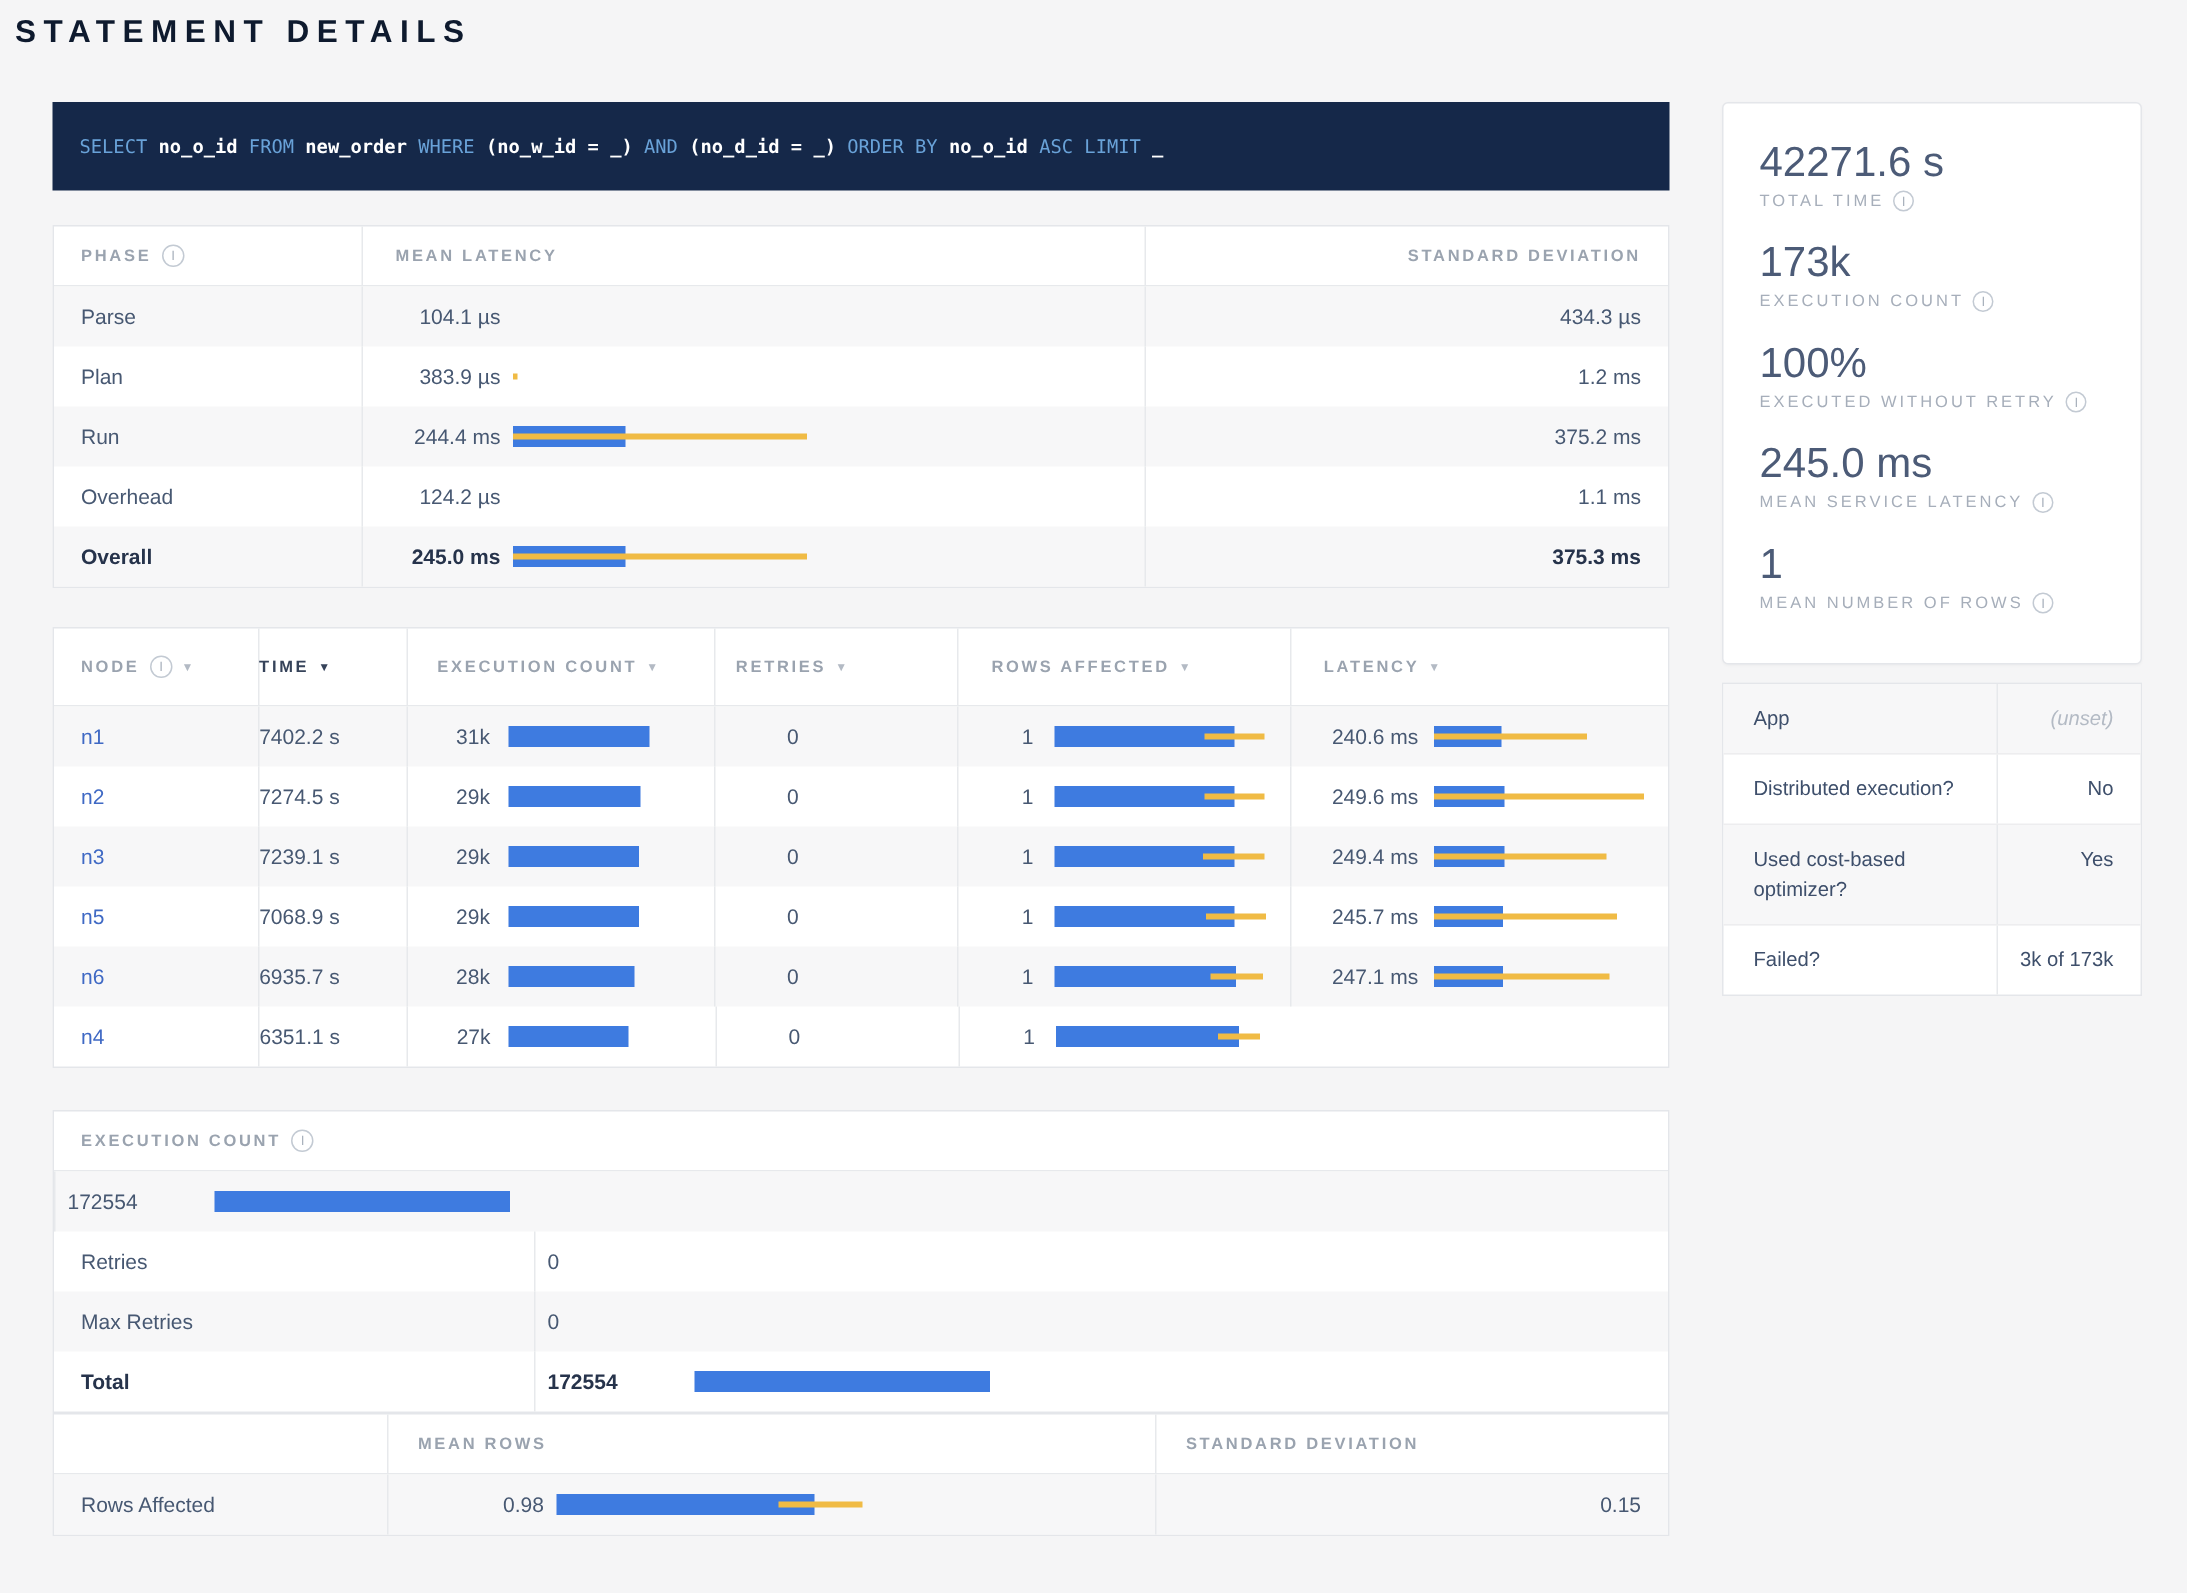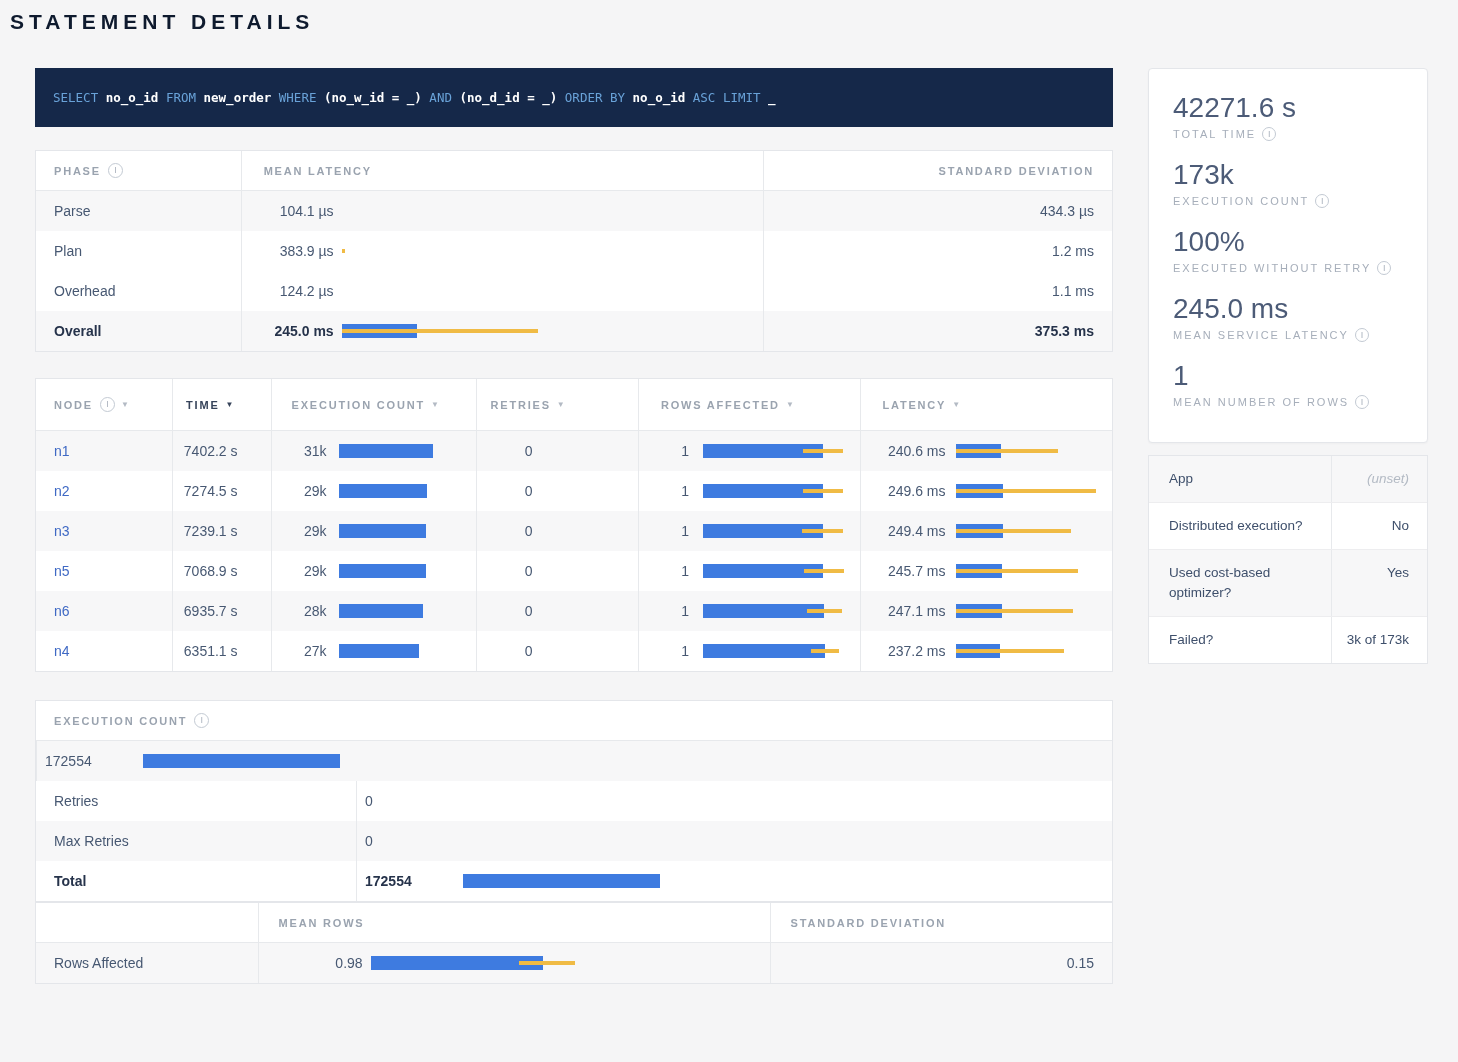--- a/index.html
+++ b/index.html
@@ -38,21 +38,21 @@
   
   .phase-c1 { width:205px; padding-left:18px; }
   .phase-c2 { width:523px; padding-left:22px; }
   .phase-c3 { width:350px; justify-content:flex-end; padding-right:18px; }
   .num-box-70 { display:inline-block; width:70px; text-align:right; margin-right:8px; flex:none; }
 
   
   .nodes { margin-top:26px; }
   .nodes .t-head { height:52px; }
   .n-c1 { width:136px; padding-left:18px; }
-  .n-c2 { width:99px; justify-content:center; padding-right:22px; }
+  .n-c2 { width:99px; justify-content:flex-start; padding-right:22px; }
   .n-c3 { width:206px; padding-left:12px; }
   .n-c4 { width:162px; justify-content:center; padding-right:58px; }
   .n-c5 { width:222px; padding-left:12px; }
   .n-c6 { width:253px; padding-left:12px; }
   .num-box-43 { display:inline-block; width:43px; text-align:right; margin-right:12px; flex:none; }
   .num-box-38 { display:inline-block; width:38px; text-align:right; margin-right:14px; flex:none; }
   .num-box-73 { display:inline-block; width:73px; text-align:right; margin-right:10px; flex:none; }
   a.node-link { color:#3f69c4; text-decoration:none; }
   .sort { font-size:8px; margin-left:6px; color:#b3bac4; }
   .t-head .hdr-dark { color:#36435a; }
@@ -132,20 +132,31 @@
           <div class="cell phase-c1">Plan</div>
           <div class="cell phase-c2 vsep">
               <span class="num-box-70">383.9 µs</span>
               <span class="bar">
                 <i class="b" style="width: 0px;"></i>
                 <i class="y" style="width: 3px; left: 0px;"></i>
               </span>
             </div>
           <div class="cell phase-c3 vsep">1.2 ms</div>
         </div>
+        <div class="t-row alt">
+          <div class="cell phase-c1">Run</div>
+          <div class="cell phase-c2 vsep">
+              <span class="num-box-70">244.4 ms</span>
+              <span class="bar">
+                <i class="b" style="width: 75px;"></i>
+                <i class="y" style="width: 196px; left: 0px;"></i>
+              </span>
+            </div>
+          <div class="cell phase-c3 vsep">375.2 ms</div>
+        </div>
         <div class="t-row">
           <div class="cell phase-c1">Overhead</div>
           <div class="cell phase-c2 vsep">
               <span class="num-box-70">124.2 µs</span>
             </div>
           <div class="cell phase-c3 vsep">1.1 ms</div>
         </div>
         <div class="t-row alt bold">
           <div class="cell phase-c1">Overall</div>
           <div class="cell phase-c2 vsep">
@@ -333,27 +344,20 @@
               <span class="bar">
                 <i class="b" style="width: 80px;"></i>
               </span>
             </div>
           <div class="cell n-c4 vsep">0</div>
           <div class="cell n-c5 vsep">
               <span class="num-box-38">1</span>
               <span class="bar">
                 <i class="b" style="width: 122px;"></i>
                 <i class="y" style="width: 28px; left: 108px;"></i>
-              </span>
-            </div>
-          <div class="cell n-c6 vsep">
-              <span class="num-box-73">237.2 ms</span>
-              <span class="bar">
-                <i class="b" style="width: 44px;"></i>
-                <i class="y" style="width: 108px; left: 0px;"></i>
               </span>
             </div>
         </div>
       </div>
 
       <div class="card exec">
         <div class="t-head">
           <div class="cell e-c1">
               <span>EXECUTION COUNT</span>
               <span class="info">i</span>

